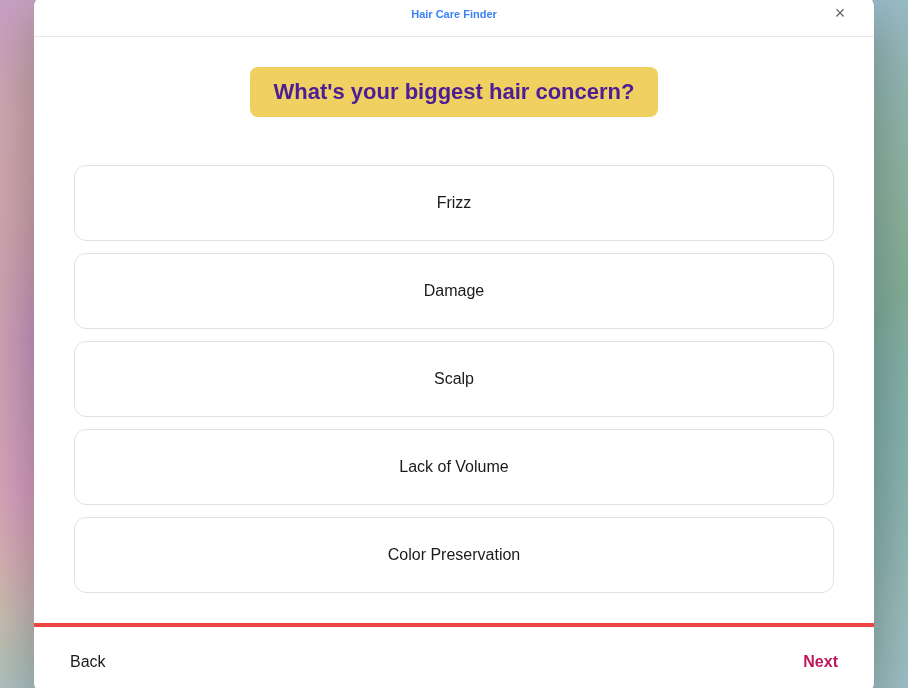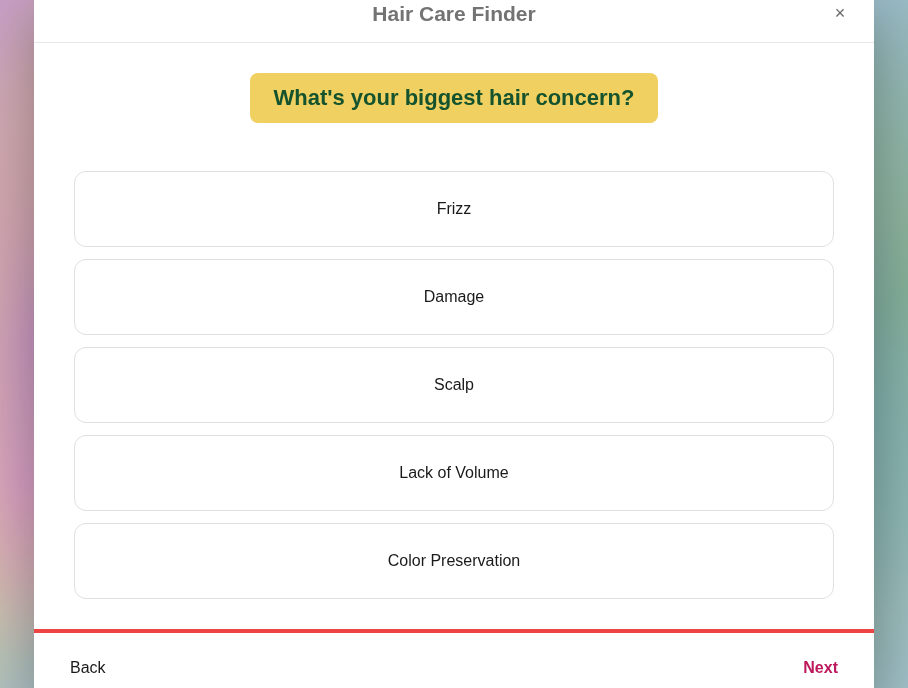--- a/index.html
+++ b/index.html
@@ -60,23 +60,23 @@
       display: flex;
       align-items: center;
       justify-content: center;
       padding: 16px 24px;
       border-bottom: 1px solid #e8e8e8;
       position: relative;
       background: white;
     }
 
     .modal-title {
-      font-size: 21px;
+      font-size: 11px;
       font-weight: 600;
-      color: #737373;
+      color: #3b82f6;
     }
 
     .close-btn {
       position: absolute;
       right: 20px;
       top: 50%;
       transform: translateY(-50%);
       background: none;
       border: none;
       cursor: pointer;
@@ -98,21 +98,21 @@
     }
 
     
     .question-heading {
       display: inline-block;
       background: #f0d060;
       border-radius: 8px;
       padding: 12px 24px;
       font-size: 22px;
       font-weight: 700;
-      color: #14532d;
+      color: #4c1d95;
       margin-bottom: 24px;
     }
 
     .question-wrapper {
       text-align: center;
       margin-bottom: 24px;
     }
 
     
     .options-grid {

